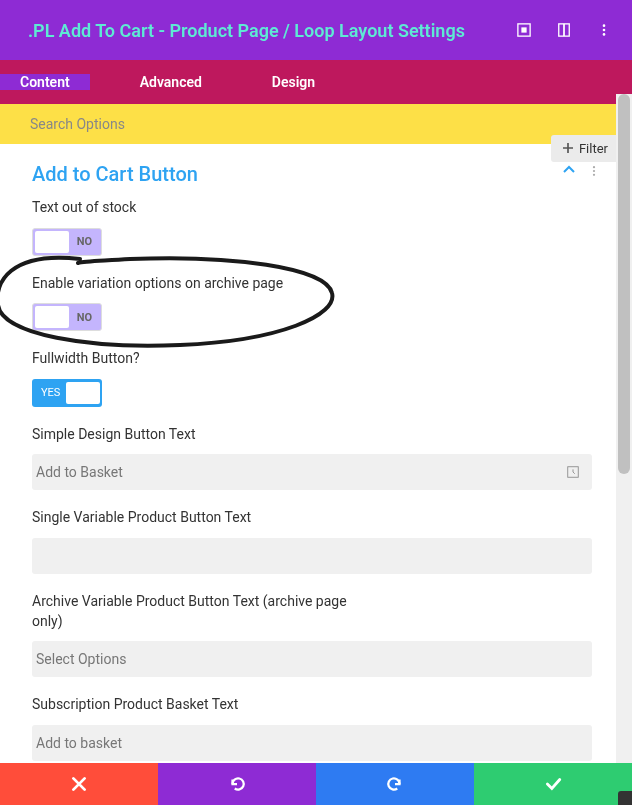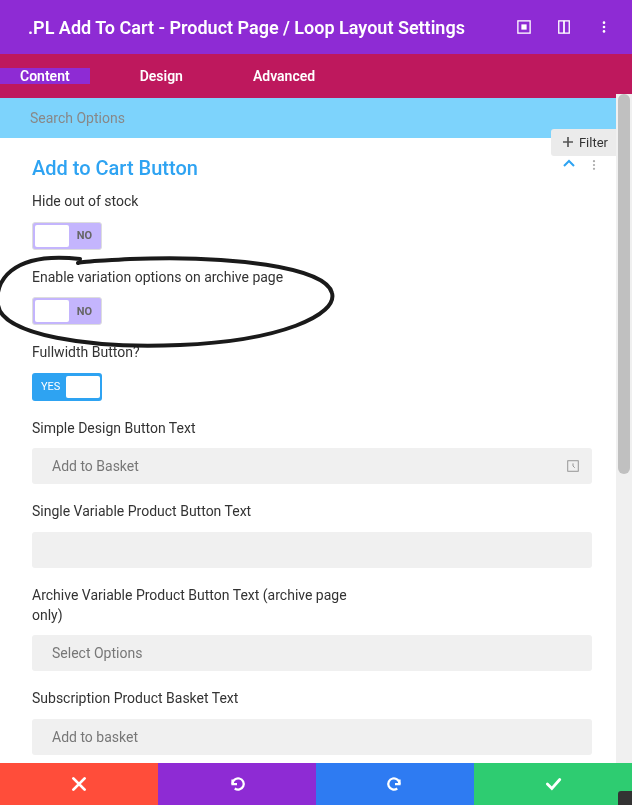--- a/index.html
+++ b/index.html
@@ -1,44 +1,44 @@
 <!DOCTYPE html>
 <html><head>
 <meta charset="utf-8">
 <style>
   * { box-sizing: border-box; margin: 0; padding: 0; font-family: -apple-system, BlinkMacSystemFont, "Segoe UI", Roboto, "Helvetica Neue", Arial, sans-serif; }
   body { width: 632px; height: 805px; background: #fff; position: relative; overflow: hidden; }
-  .header { background: #8e2bd4; height: 54px; display: flex; align-items: center; padding: 0 20px 0 28px; color: #ffffff; }
+  .header { background: #8e2bd4; height: 60px; display: flex; align-items: center; padding: 0 20px 0 28px; color: #5eead4; }
   .header-title { font-size: 18px; font-weight: 600; flex: 1; }
   .header-icons { display: flex; gap: 24px; }
   .header-icon { width: 16px; height: 16px; display: flex; align-items: center; justify-content: center; cursor: pointer; }
   .header-icon svg { fill: #fff; }
   .tabs { background: #be185d; height: 44px; display: flex; align-items: center; padding: 0 0 0 0; }
   .tab { padding: 0 20px; display: flex; align-items: center; color: #fff; font-size: 14px; font-weight: 600; cursor: pointer; }
   .tab.active { background: #8e2bd4; }
   .tab + .tab { margin-left: 30px; }
-  .searchbar { height: 40px; display: flex; align-items: center; padding: 0 12px 0 0; border-bottom: 0; background:#7dd3fc;}
+  .searchbar { height: 40px; display: flex; align-items: center; padding: 0 12px 0 0; border-bottom: 0; background:#fde047;}
   .search-input { flex: 1; border: none; height: 38px; font-size: 14px; padding: 0 12px 0 30px; color: #333; outline: none; background: transparent;}
   .search-input::placeholder { color: #888; }
   .filter-btn { display: flex; align-items: center; gap: 6px; background: #ebebeb; border: none; padding: 6px 12px; font-size: 13px; color: #333; border-radius:3px; cursor: pointer; margin-top: 48px;}
   .content { padding: 10px 32px 80px 32px; overflow-y: auto; height: calc(805px - 52px - 42px - 40px - 42px); }
   .section-header { display: flex; align-items: flex-start; padding: 8px 0 12px 0; }
   .section-title { color: #2ea3f2; font-size: 20px; font-weight: 500; flex: 1; }
   .section-toggle { color: #2ea3f2; cursor: pointer; margin-right: 12px;}
   .section-menu { color: #aaa; cursor: pointer;}
   .field { margin-bottom: 18px; }
   .field-label { font-size: 14px; color: #333; margin-bottom: 10px; display: block; line-height:1.4;}
   .toggle { width: 70px; height: 28px; border-radius: 3px; position: relative; cursor: pointer; display:flex; align-items:center;}
   .toggle-no { background: #c4b5fd; border:1px solid #ddd; justify-content:flex-start;}
   .toggle-no .knob { width: 34px; height: 22px; background: #fff; border-radius: 2px; margin:2px;}
   .toggle-no .label { position:absolute; right:9px; font-size:11px; font-weight:700; color:#666;}
   .toggle-yes { background: #2ea3f2; justify-content:flex-end;}
   .toggle-yes .knob { width: 34px; height: 22px; background: #fff; border-radius: 2px; margin:2px;}
   .toggle-yes .label { position:absolute; left:9px; font-size:11px; font-weight:400; color:#fff;}
-  .text-input { width: 560px; background: #f0f0f0; border: none; border-radius: 3px; padding: 10px 20px; font-size: 14px; color: #777; }
+  .text-input { width: 560px; background: #f0f0f0; border: none; border-radius: 3px; padding: 10px 4px; font-size: 14px; color: #777; }
   .text-input-wrap { position: relative; width:560px;}
   .input-icon { position:absolute; right:10px; top:50%; transform:translateY(-50%); width:16px; height:16px; }
   .bottom-bar { position: absolute; bottom: 0; left: 0; width: 632px; height: 42px; display: flex; }
   .bottom-btn { flex: 1; display: flex; align-items: center; justify-content: center; cursor: pointer;}
   .bottom-btn svg { fill:#fff; width:18px; height:18px;}
   .bb-red { background:#ff4d3a;}
   .bb-purple { background:#8e2bd4;}
   .bb-blue { background:#2e7bf2;}
   .bb-green { background:#2ecc71;}
   .scribble { position:absolute; pointer-events:none; z-index:5; }
@@ -69,22 +69,22 @@
           <circle cx="8" cy="3" r="1.5" fill="#fff"></circle>
           <circle cx="8" cy="8" r="1.5" fill="#fff"></circle>
           <circle cx="8" cy="13" r="1.5" fill="#fff"></circle>
         </svg>
     </span>
   </div>
 </div>
 
 <div class="tabs">
   <div class="tab active">Content</div>
+  <div class="tab">Advanced</div>
   <div class="tab">Design</div>
-  <div class="tab">Advanced</div>
 </div>
 
 <div class="searchbar">
   <input class="search-input" placeholder="Search Options" style="">
   <button class="filter-btn">
     <span>
       <svg viewBox="0 0 12 12" width="10" height="10">
           <path d="M5 0h2v5h5v2H7v5H5V7H0V5h5z" fill="#555"></path>
         </svg>
     </span>
@@ -107,21 +107,21 @@
     <span class="section-menu">
       <svg viewBox="0 0 14 14" width="12" height="12">
           <circle cx="7" cy="2.5" r="1.3" fill="#aaa"></circle>
           <circle cx="7" cy="7" r="1.3" fill="#aaa"></circle>
           <circle cx="7" cy="11.5" r="1.3" fill="#aaa"></circle>
         </svg>
     </span>
   </div>
 
   <div class="field">
-    <span class="field-label">Hide out of stock</span>
+    <span class="field-label">Text out of stock</span>
     <div class="toggle toggle-no">
       <div class="knob"></div>
       <span class="label">NO</span>
     </div>
   </div>
 
   <div class="field">
     <span class="field-label">Enable variation options on archive page</span>
     <div class="toggle toggle-no">
       <div class="knob"></div>

